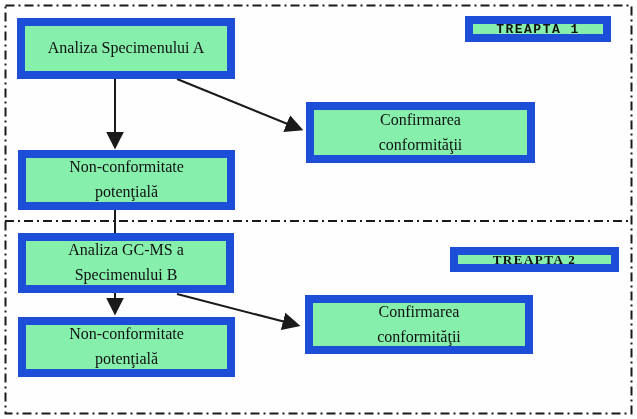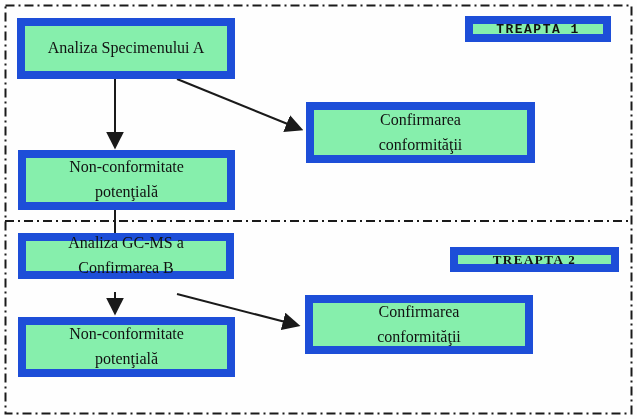--- a/index.html
+++ b/index.html
@@ -46,21 +46,21 @@
     letter-spacing: 1.5px;
     line-height: 1;
   }
   .line { display: block; }
 
   
   #box-analysis-a      { left: 17px;  top: 18px;  width: 218px; height: 61px; }
   #box-nonconf-1       { left: 18px;  top: 150px; width: 217px; height: 60px; }
   #box-confirm-1       { left: 306px; top: 102px; width: 229px; height: 61px; }
   #tag-treapta-1       { left: 465px; top: 16px;  width: 146px; height: 26px; font-family: Liberation Mono, monospace; }
-  #box-analysis-b      { left: 18px;  top: 233px; width: 216px; height: 46px; }
+  #box-analysis-b      { left: 18px;  top: 233px; width: 216px; height: 60px; }
   #box-nonconf-2       { left: 18px;  top: 317px; width: 217px; height: 60px; }
   #box-confirm-2       { left: 305px; top: 295px; width: 228px; height: 59px; }
   #tag-treapta-2       { left: 450px; top: 247px; width: 169px; height: 25px; }
 </style>
 </head>
 <body>
 
 <div class="canvas">
 
   <svg class="lines-layer" viewBox="0 0 637 419" xmlns="http://www.w3.org/2000/svg">
@@ -96,21 +96,21 @@
     <span class="line">Confirmarea</span>
     <span class="line">conformităţii</span>
   </div>
 
   <div class="node tag-box" id="tag-treapta-1">
     <span class="line">TREAPTA 1</span>
   </div>
 
   <div class="node flow-box" id="box-analysis-b">
     <span class="line">Analiza GC-MS a</span>
-    <span class="line">Confirmarea B</span>
+    <span class="line">Specimenului B</span>
   </div>
 
   <div class="node flow-box" id="box-nonconf-2">
     <span class="line">Non-conformitate</span>
     <span class="line">potenţială</span>
   </div>
 
   <div class="node flow-box" id="box-confirm-2">
     <span class="line">Confirmarea</span>
     <span class="line">conformităţii</span>

